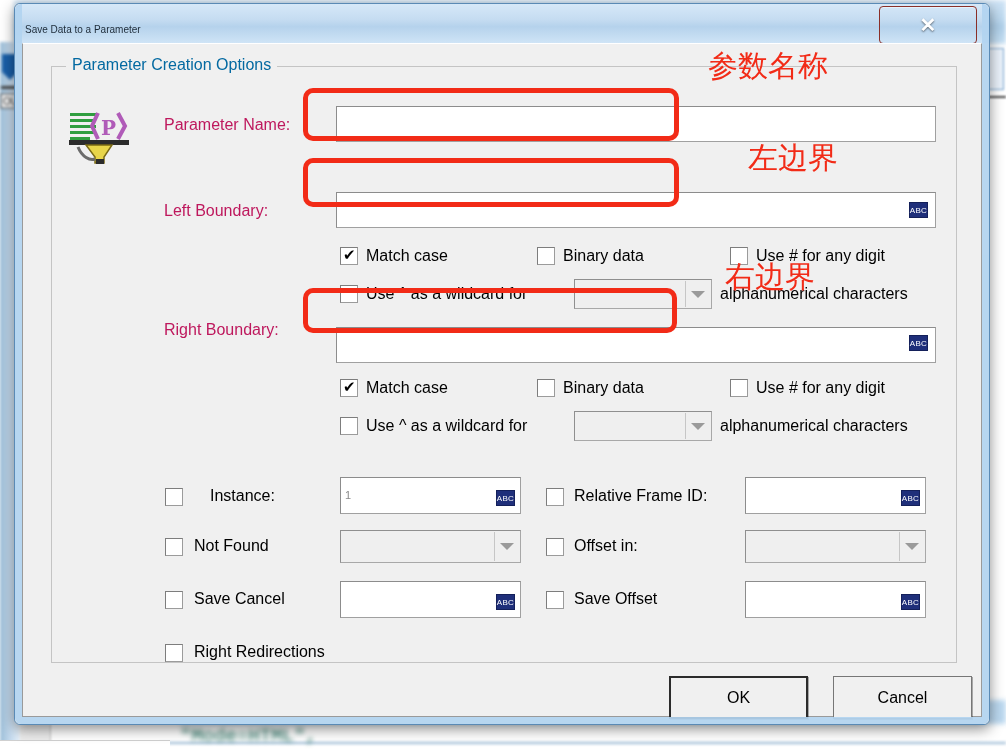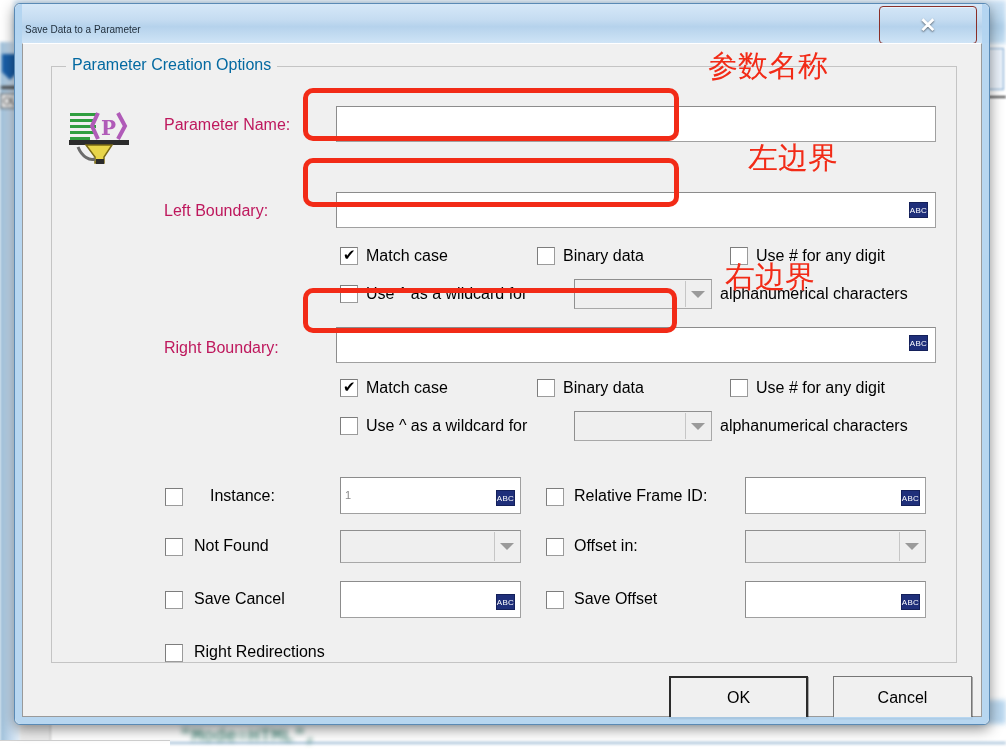--- a/index.html
+++ b/index.html
@@ -342,21 +342,21 @@
 
       <div class="wcheck" style="left:288px; top:218px;"></div>
       <div class="clabel" style="left:314px; top:218px;">Use ^ as a wildcard for</div>
       <div class="wcombo" style="left:522px; top:212px; width:138px; height:30px;">
         <div class="arrowbox">
             <div class="tri-down"></div>
           </div>
       </div>
       <div class="clabel" style="left:668px; top:218px;">alphanumerical characters</div>
 
-      <div class="flabel" style="left:112px; top:272px;">Right Boundary:</div>
+      <div class="flabel" style="left:112px; top:254px;">Right Boundary:</div>
       <input class="winput" style="left: 284px; top: 260px; width: 600px; height: 36px;" value="">
       <div class="abcbtn" style="left:857px; top:268px;">ABC</div>
 
       <div class="wcheck" style="left:288px; top:312px;">
           <span class="tick">✔</span>
         </div>
       <div class="clabel" style="left:314px; top:312px;">Match case</div>
 
       <div class="wcheck" style="left:485px; top:312px;"></div>
       <div class="clabel" style="left:511px; top:312px;">Binary data</div>

